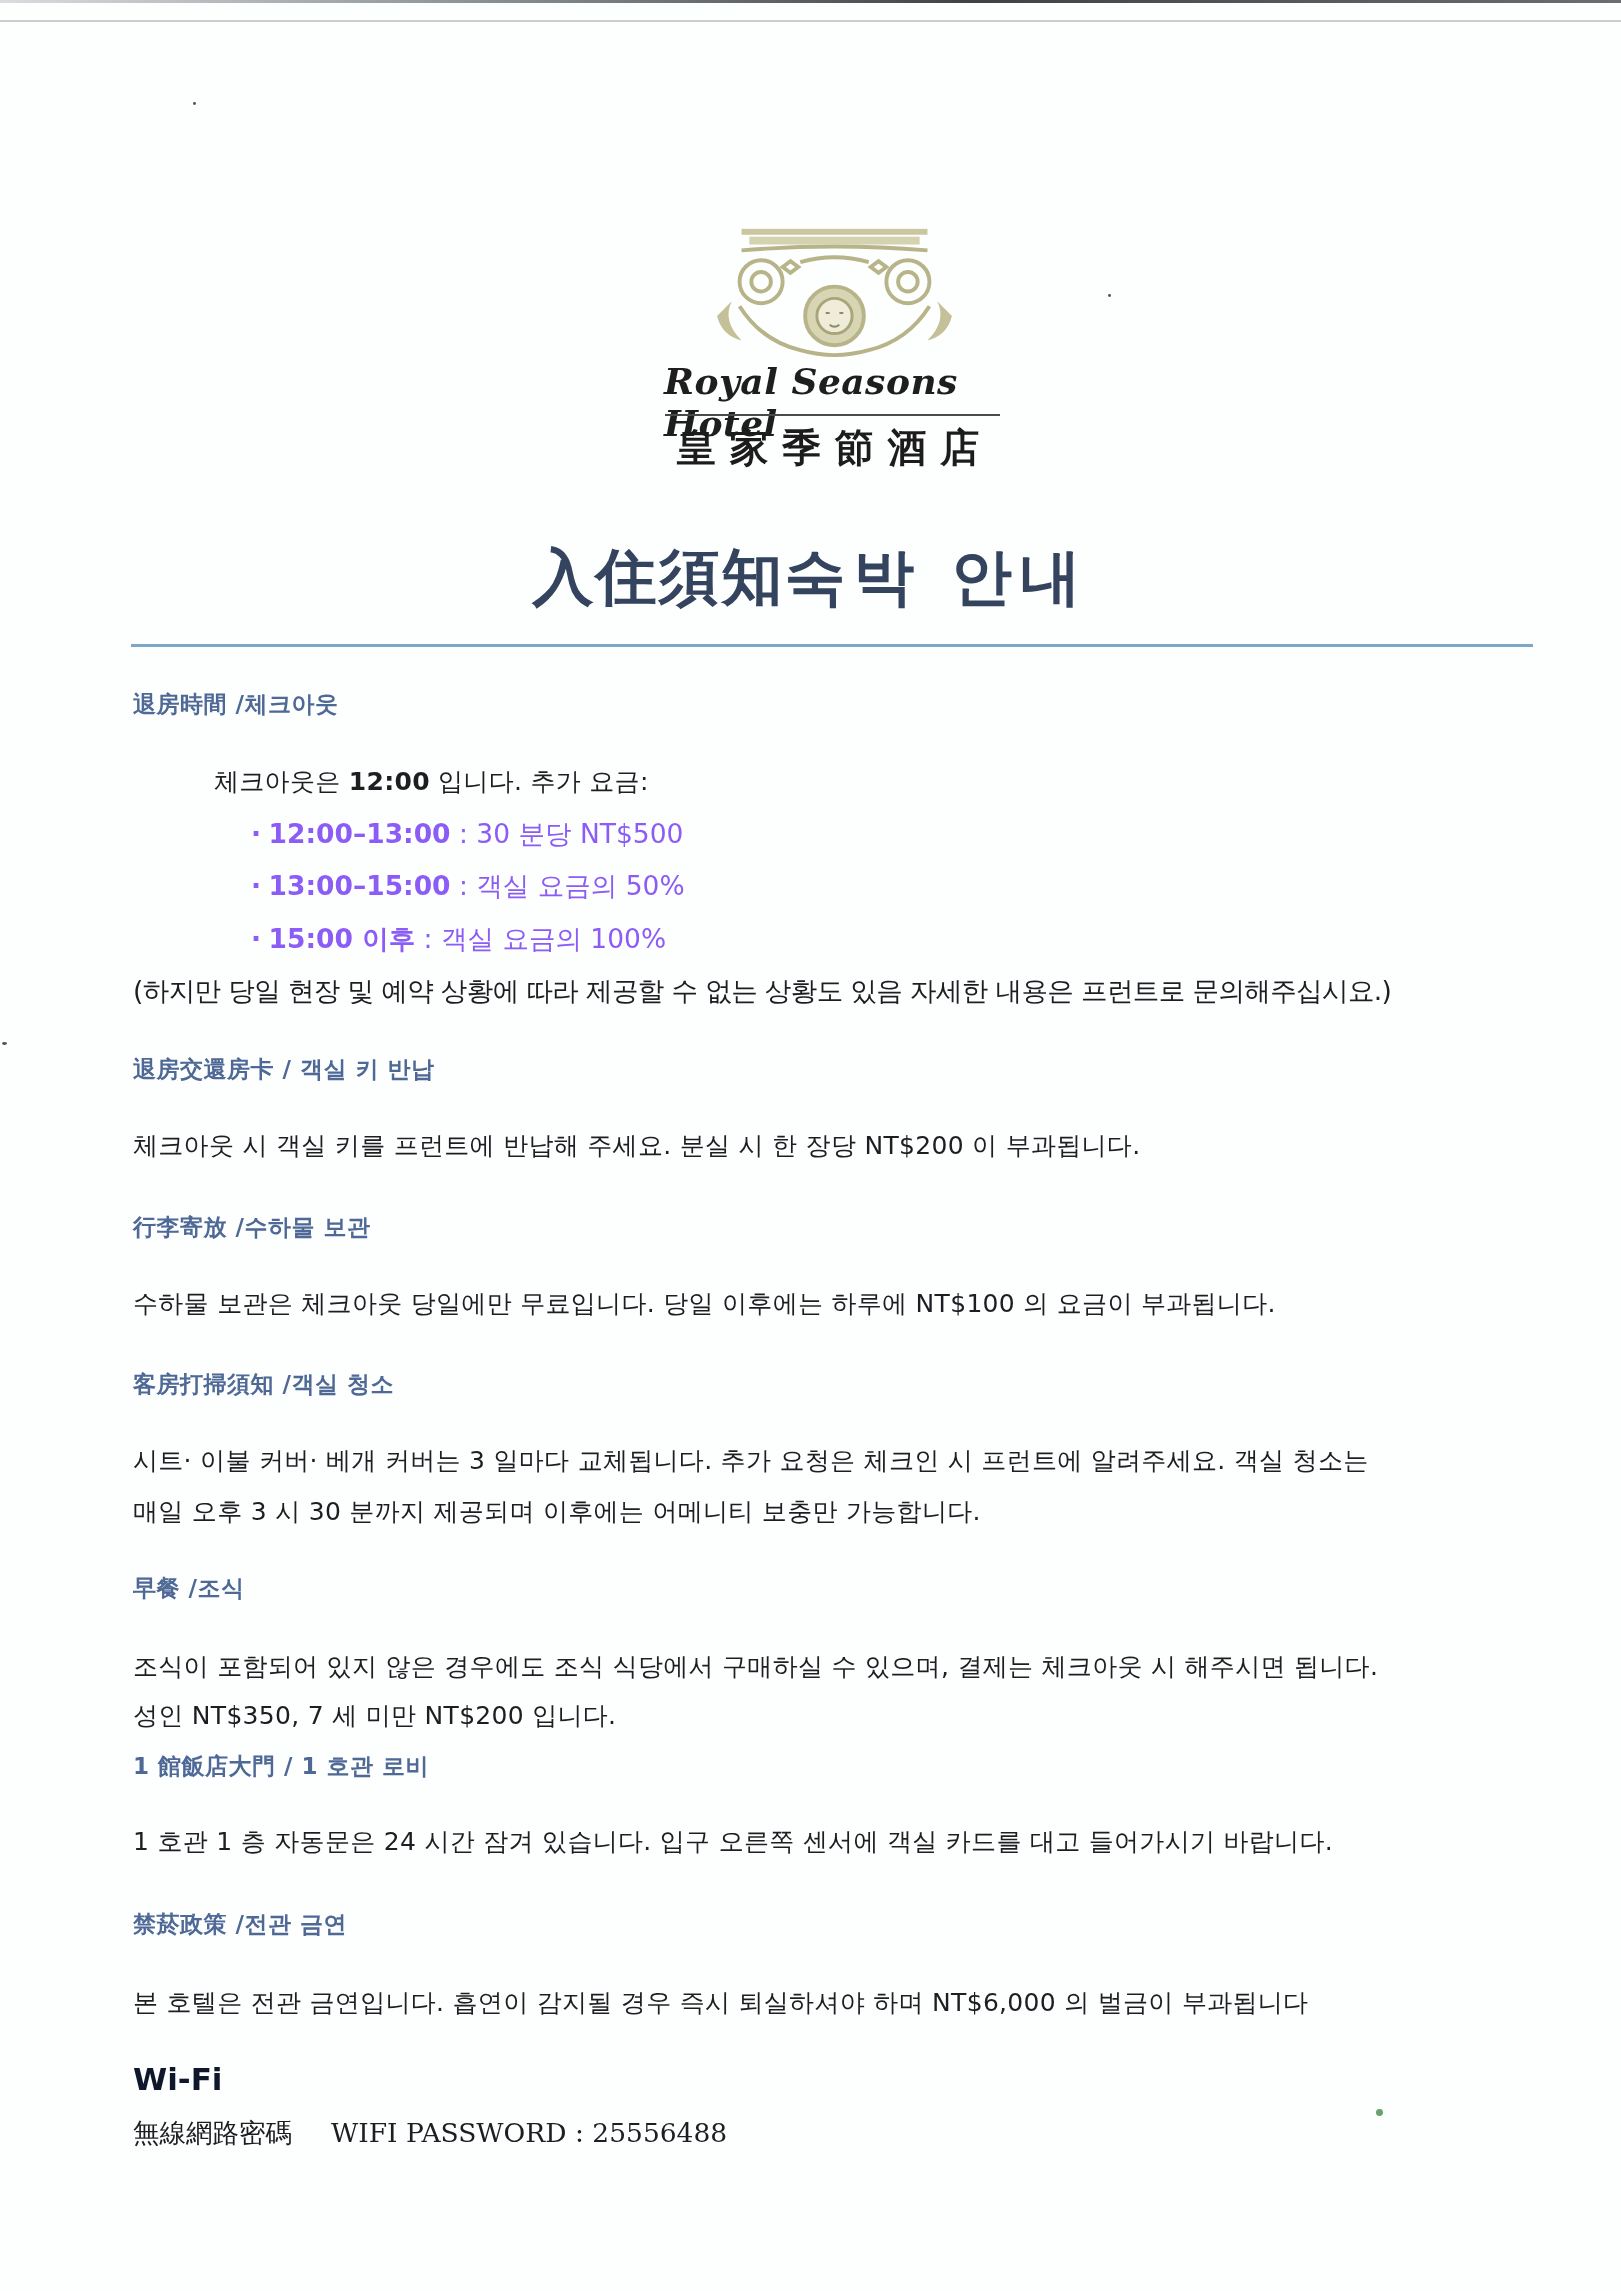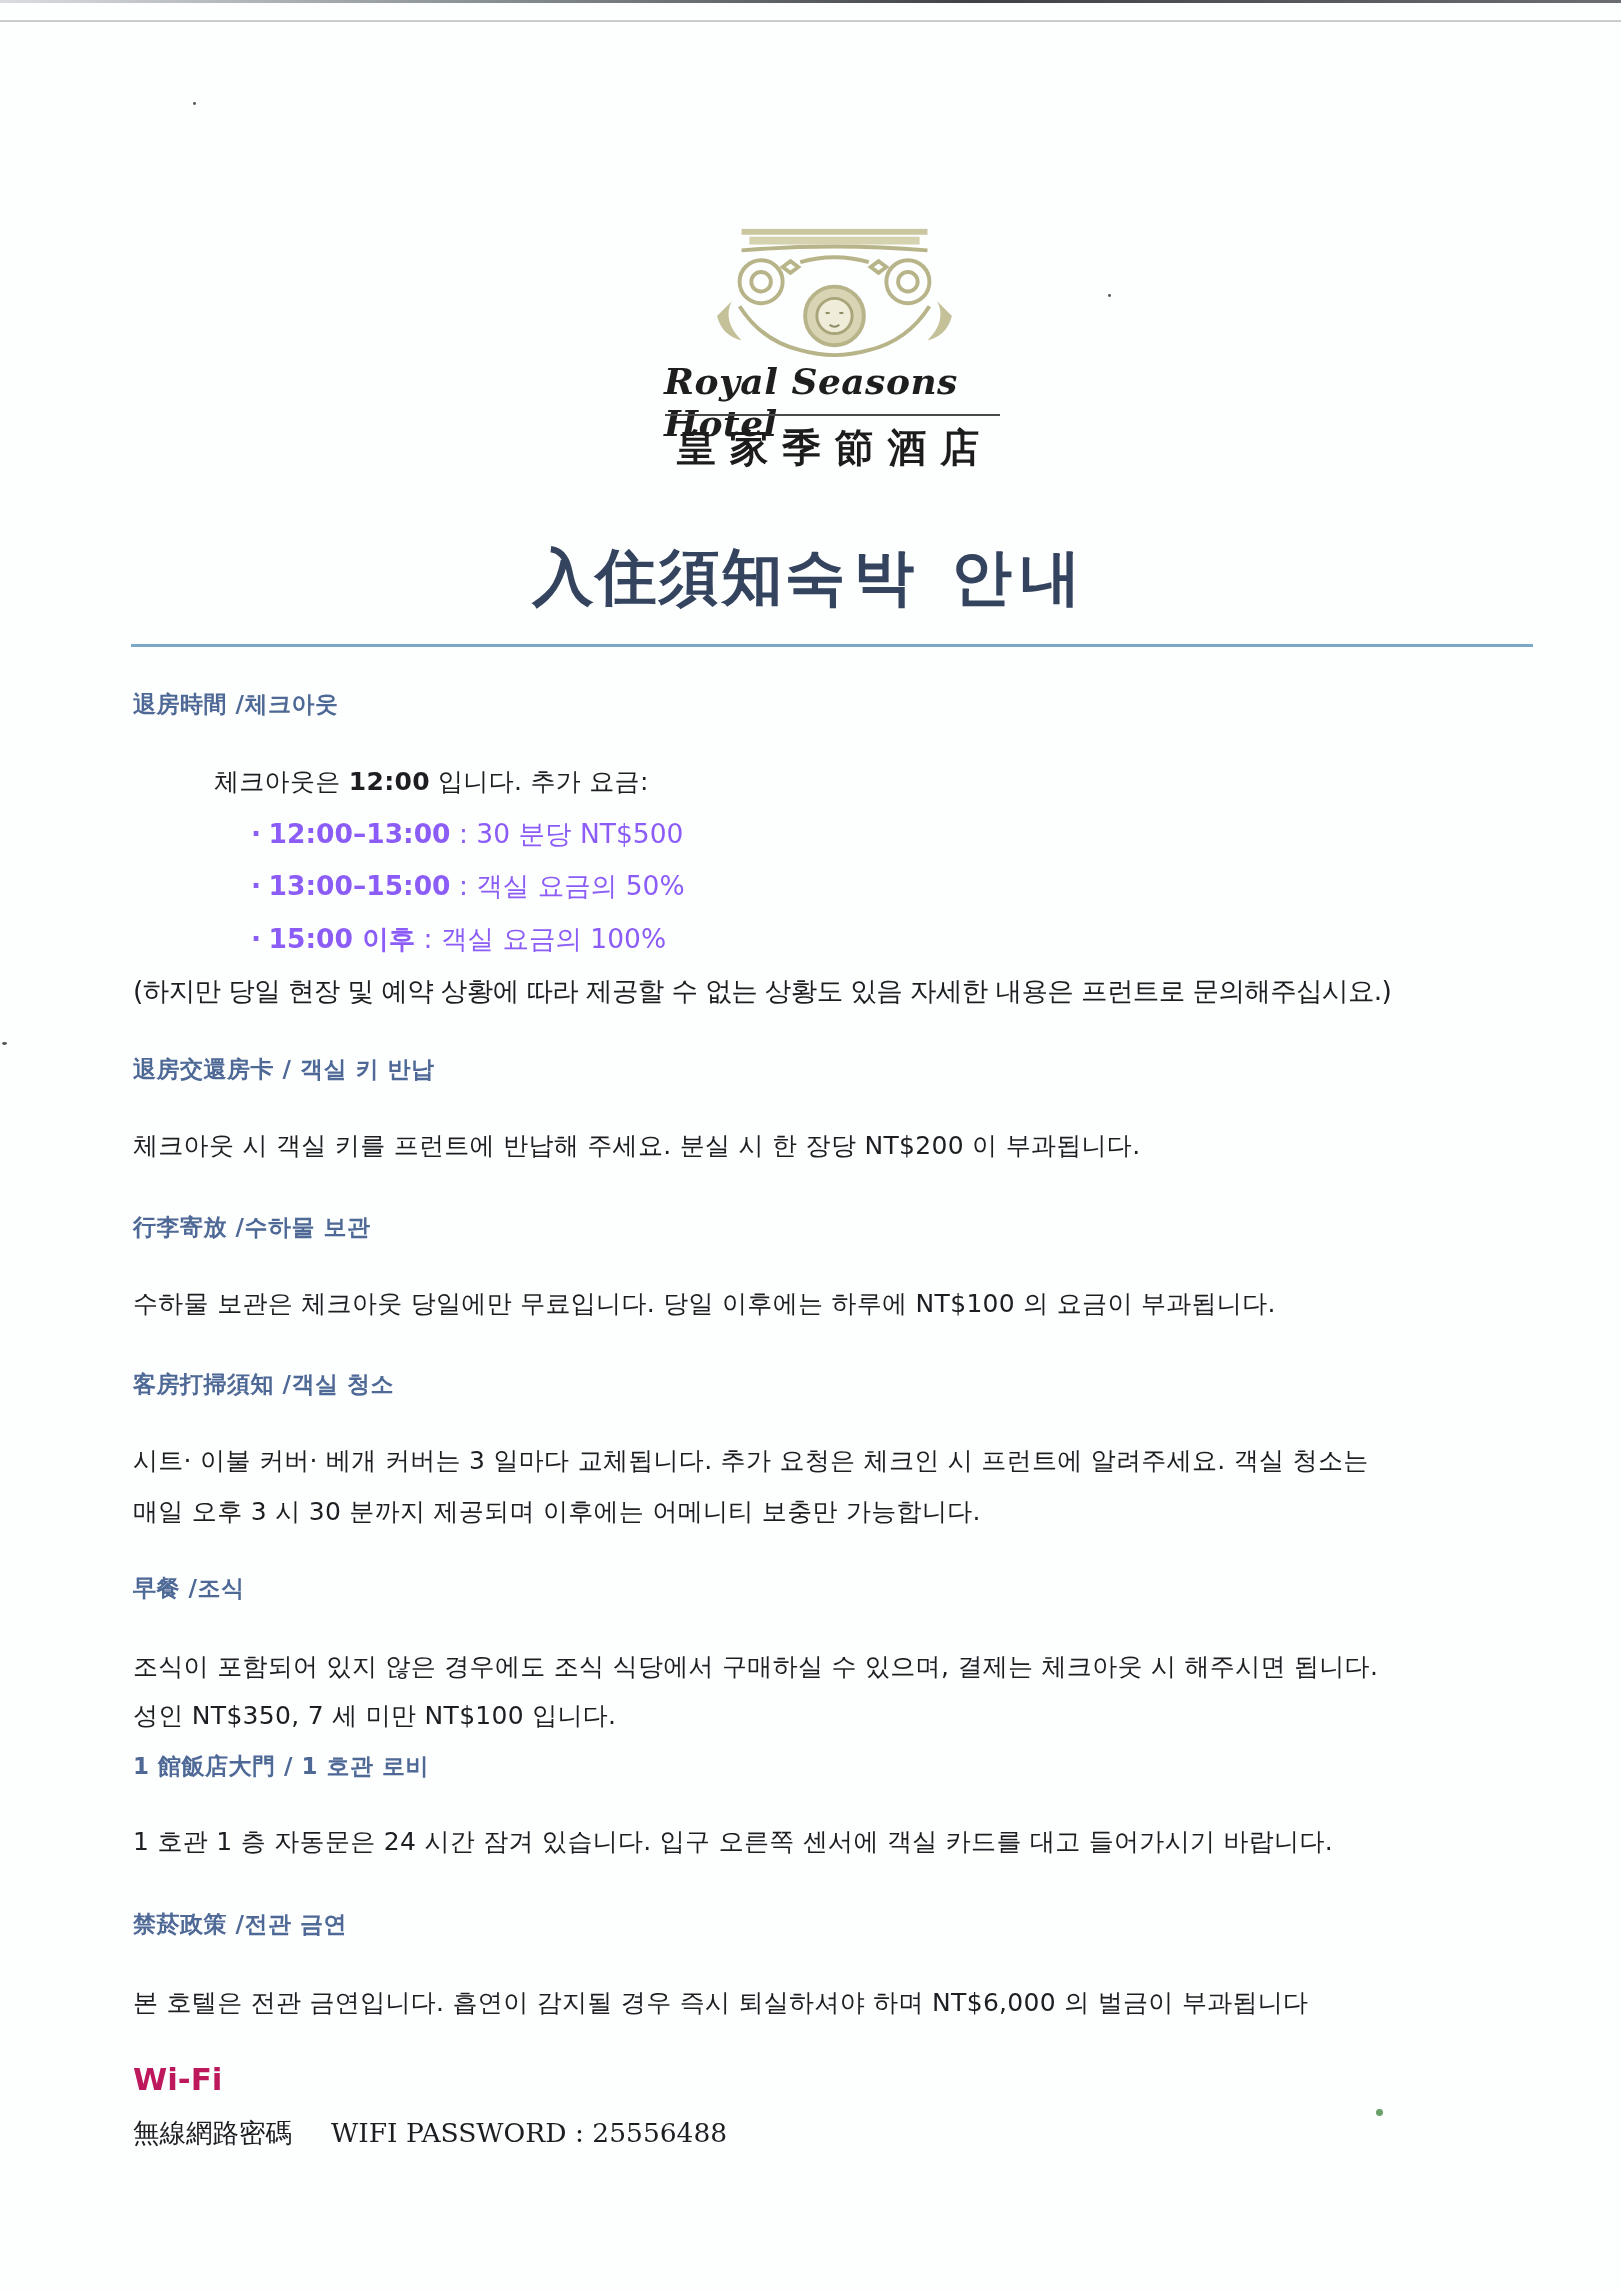--- a/index.html
+++ b/index.html
@@ -69,21 +69,21 @@
     .body-text b { font-weight: bold; }
     .bullet {
       position: absolute; left: 251px;
       font-size: 26.5px; color: #8b5cf6; white-space: nowrap;
     }
     .bullet .dot { display: inline-block; width: 17.6px; font-weight: bold; }
     .bullet b { font-weight: bold; }
 
     .wifi-heading {
       position: absolute; left: 133px; top: 2061px;
-      font-size: 31px; font-weight: bold; color: #be185d;
+      font-size: 31px; font-weight: bold; color: #0f172a;
     }
     .wifi-line {
       position: absolute; left: 133px; top: 2115px;
       font-family: "DejaVu Serif", "Liberation Serif", serif;
       font-size: 26.5px; color: #1d1d22; white-space: nowrap;
     }
     .wifi-line .cn-label { margin-right: 39px; }
   </style>
 </head>
 <body>
@@ -157,21 +157,21 @@
 <div class="section-heading" style="top:1369px;">
   <span>客房打掃須知 /</span><span class="light">객실 청소</span>
 </div>
 <div class="body-text" style="top:1444px;">시트· 이불 커버· 베개 커버는 3 일마다 교체됩니다. 추가 요청은 체크인 시 프런트에 알려주세요. 객실 청소는</div>
 <div class="body-text" style="top:1495px;">매일 오후 3 시 30 분까지 제공되며 이후에는 어메니티 보충만 가능합니다.</div>
 
 <div class="section-heading" style="top:1573px;">
   <span>早餐 /</span><span class="light">조식</span>
 </div>
 <div class="body-text" style="top:1650px;">조식이 포함되어 있지 않은 경우에도 조식 식당에서 구매하실 수 있으며, 결제는 체크아웃 시 해주시면 됩니다.</div>
-<div class="body-text" style="top:1699px;">성인 NT$350, 7 세 미만 NT$100 입니다.</div>
+<div class="body-text" style="top:1699px;">성인 NT$350, 7 세 미만 NT$200 입니다.</div>
 
 <div class="section-heading" style="top:1751px;">
   <span>1 館飯店大門 / </span><span>1 호관 로비</span>
 </div>
 <div class="body-text" style="top:1825px;">1 호관 1 층 자동문은 24 시간 잠겨 있습니다. 입구 오른쪽 센서에 객실 카드를 대고 들어가시기 바랍니다.</div>
 
 <div class="section-heading" style="top:1909px;">
   <span>禁菸政策 /</span><span class="light">전관 금연</span>
 </div>
 <div class="body-text" style="top:1986px;">본 호텔은 전관 금연입니다. 흡연이 감지될 경우 즉시 퇴실하셔야 하며 NT$6,000 의 벌금이 부과됩니다</div>

